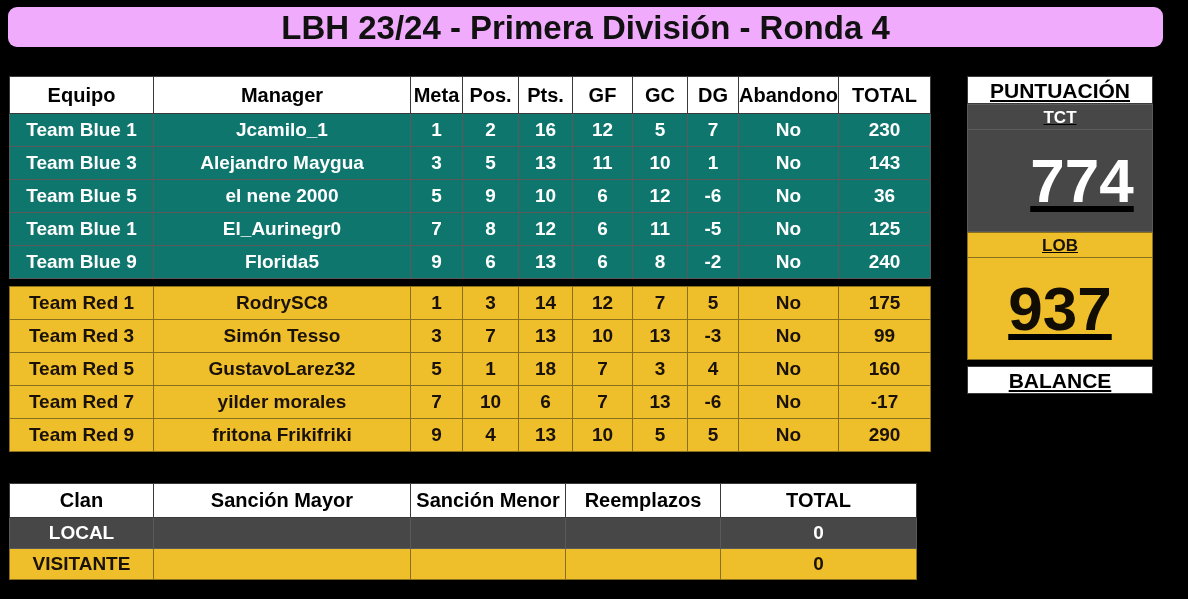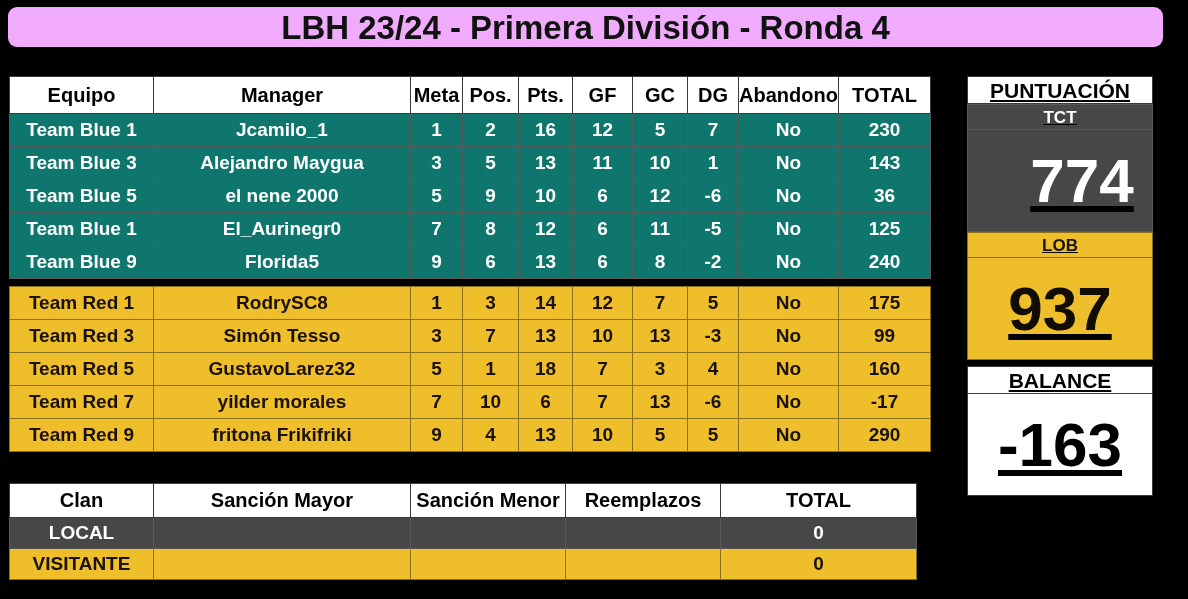--- a/index.html
+++ b/index.html
@@ -416,15 +416,14 @@
     <div class="sb-sub dark">TCT</div>
     <div class="sb-value dark">774</div>
   </div>
   <div class="sb-block">
     <div class="sb-sub yellow">LOB</div>
     <div class="sb-value yellow">937</div>
   </div>
   <div class="sb-spacer"></div>
   <div class="sb-block">
     <div class="sb-label">BALANCE</div>
-    <div class="sb-value white">-163</div>
   </div>
 </div>
 
 </body></html>

